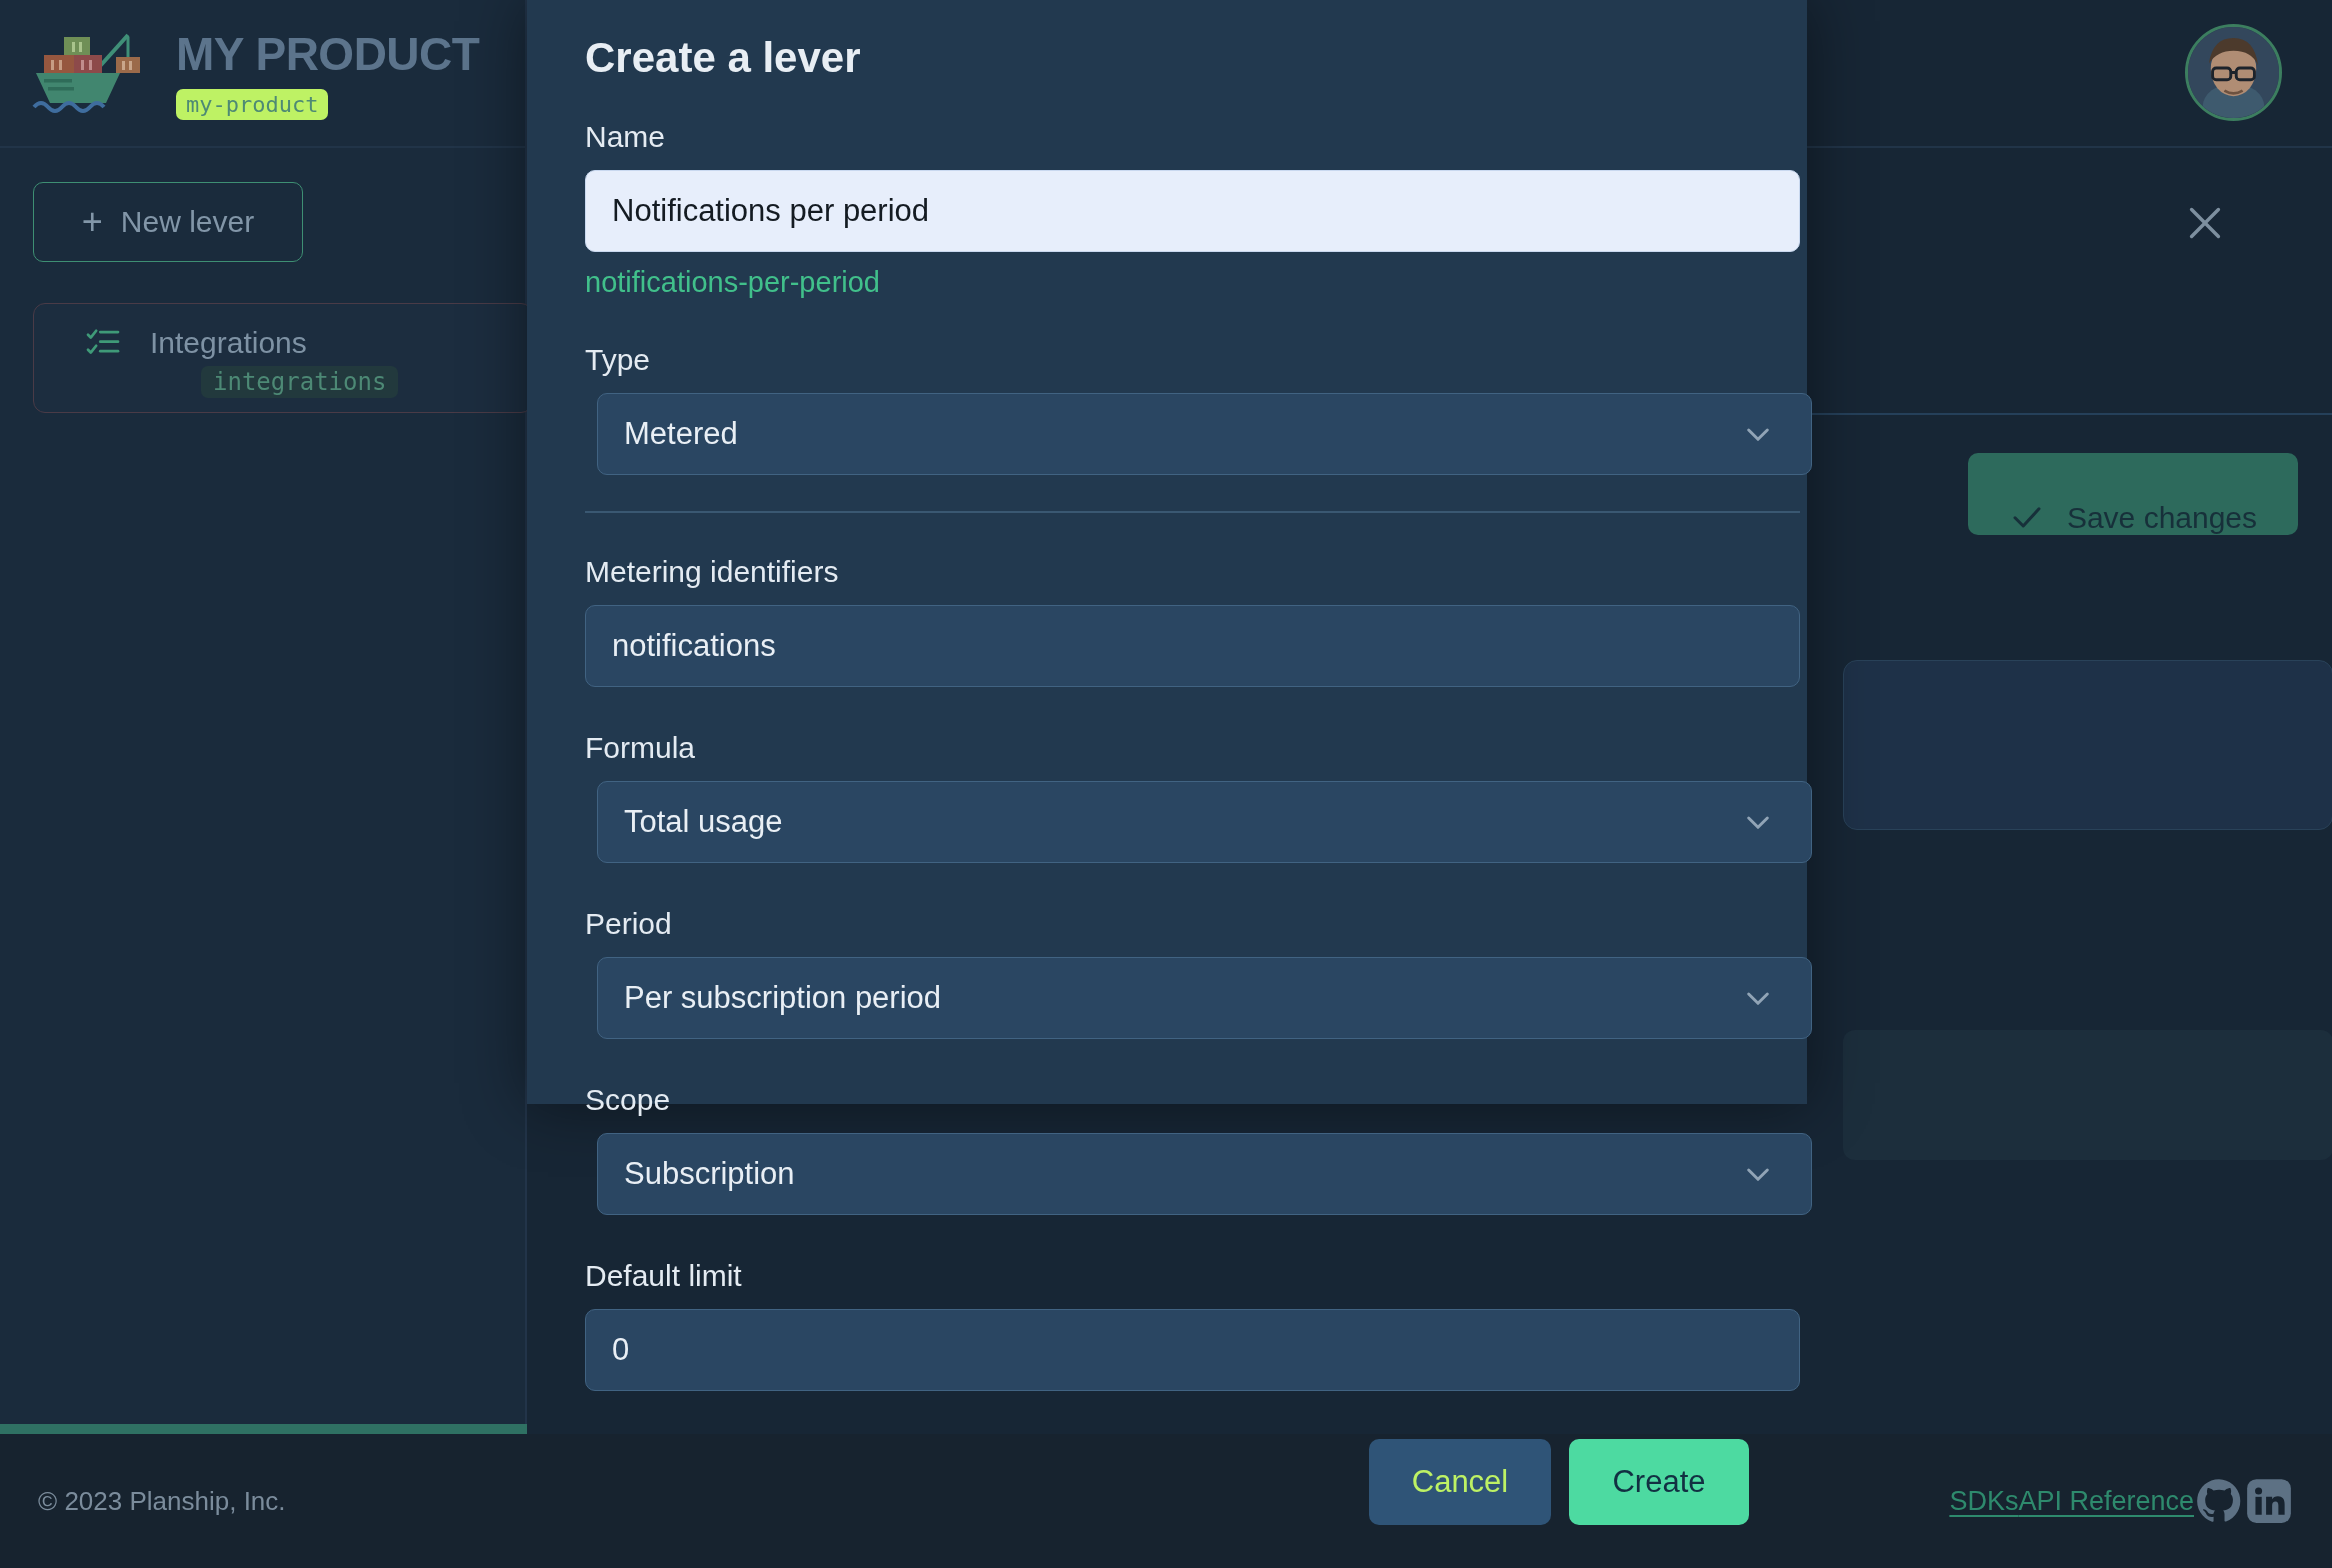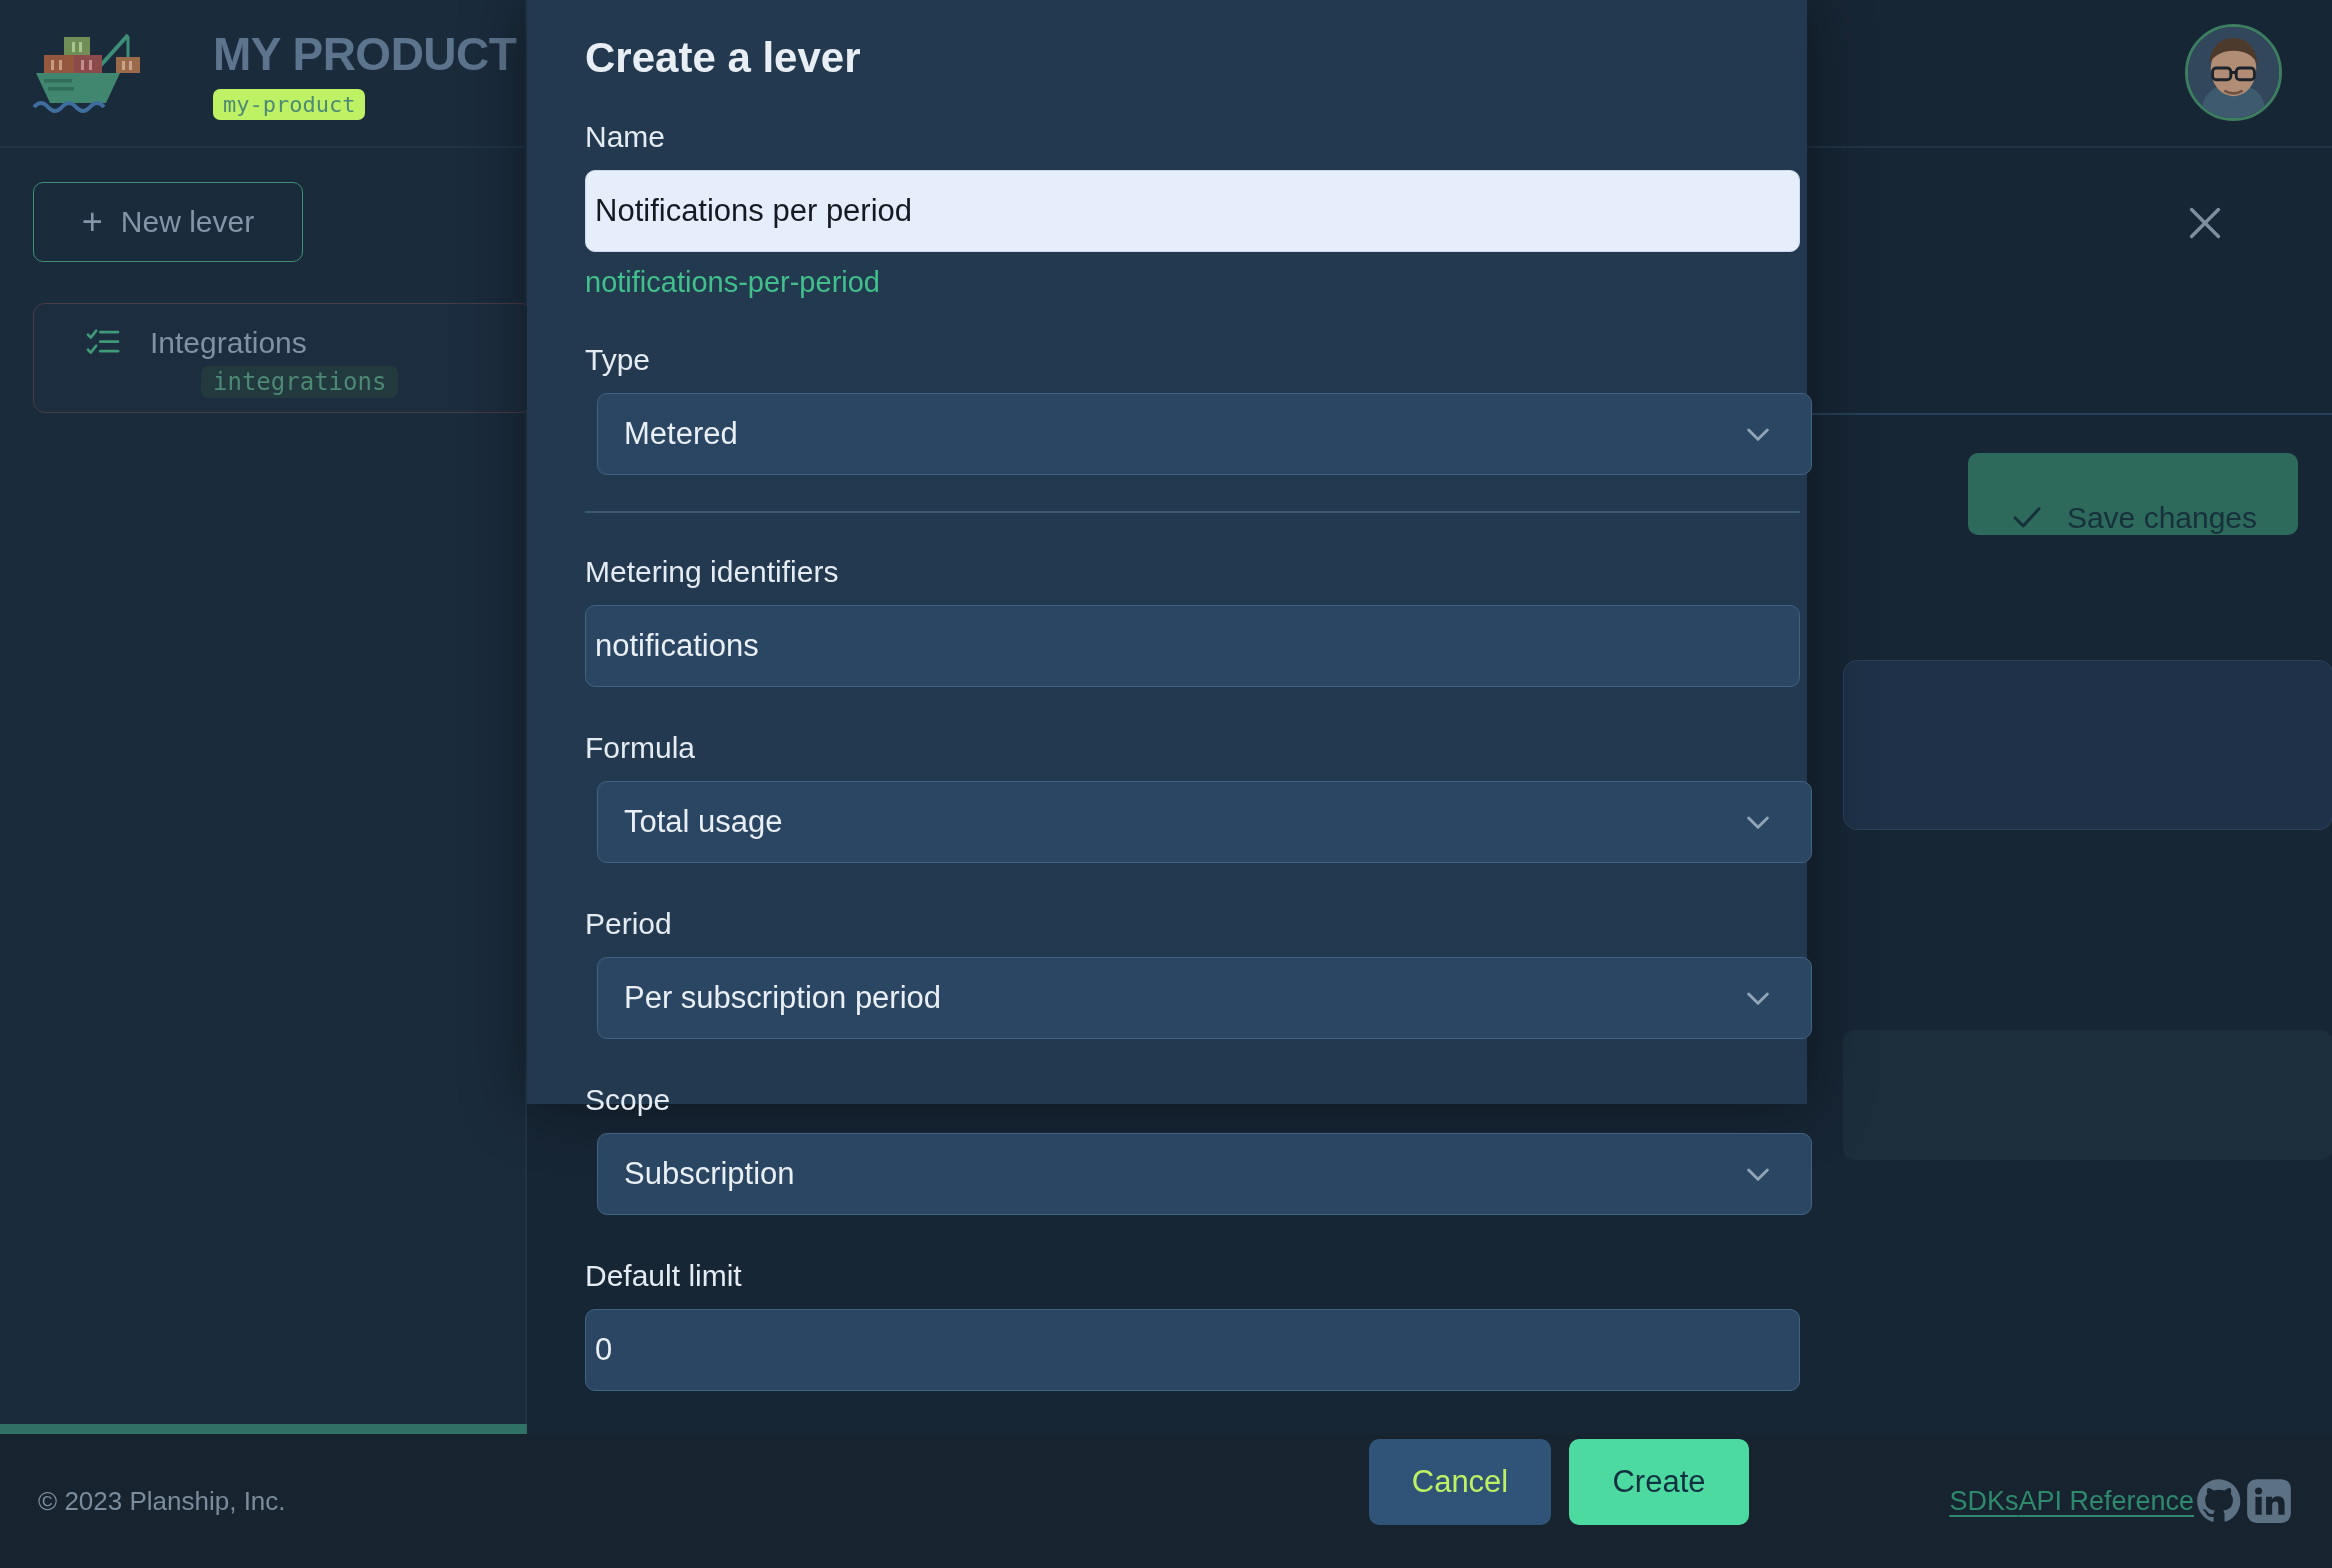--- a/index.html
+++ b/index.html
@@ -19,21 +19,21 @@
     width: 527px; height: 1492px;
     background: #1a2b3c;
     border-right: 2px solid #223449;
   }
   .brand {
     display: flex; align-items: center; gap: 26px;
     height: 148px; padding: 0 0 0 30px;
     border-bottom: 2px solid #213448;
   }
   .brand-logo { width: 120px; height: 96px; flex: 0 0 auto; }
-  .brand-text { display: flex; flex-direction: column; align-items: flex-start; gap: 8px; margin-left: 37px; }
+  .brand-text { display: flex; flex-direction: column; align-items: flex-start; gap: 8px; }
   .brand-title {
     font-size: 46px; font-weight: bold; letter-spacing: -0.5px;
     color: #5c748c;
   }
   .brand-slug {
     font-family: "DejaVu Sans Mono", monospace;
     font-size: 22px;
     color: #4e8a74;
     background: #bef264;
     border-radius: 7px;
@@ -149,21 +149,21 @@
   }
   .field { margin-bottom: 10px; }
   .field-label {
     font-size: 30px; color: #e4ebf2; font-weight: normal;
     margin-bottom: 16px; display: block;
   }
   .text-input {
     width: 1215px; height: 82px;
     border-radius: 10px;
     font-size: 31px;
-    padding: 0 9px;
+    padding: 0 26px;
     font-family: "Liberation Sans", sans-serif;
     outline: none;
   }
   .text-input.light {
     background: #e7eefb; border: 1.5px solid #c9d8ef; color: #141b22;
   }
   .text-input.dark {
     background: #2a4662; border: 1.5px solid #416382; color: #e9eff5;
   }
   .hint-slug {

